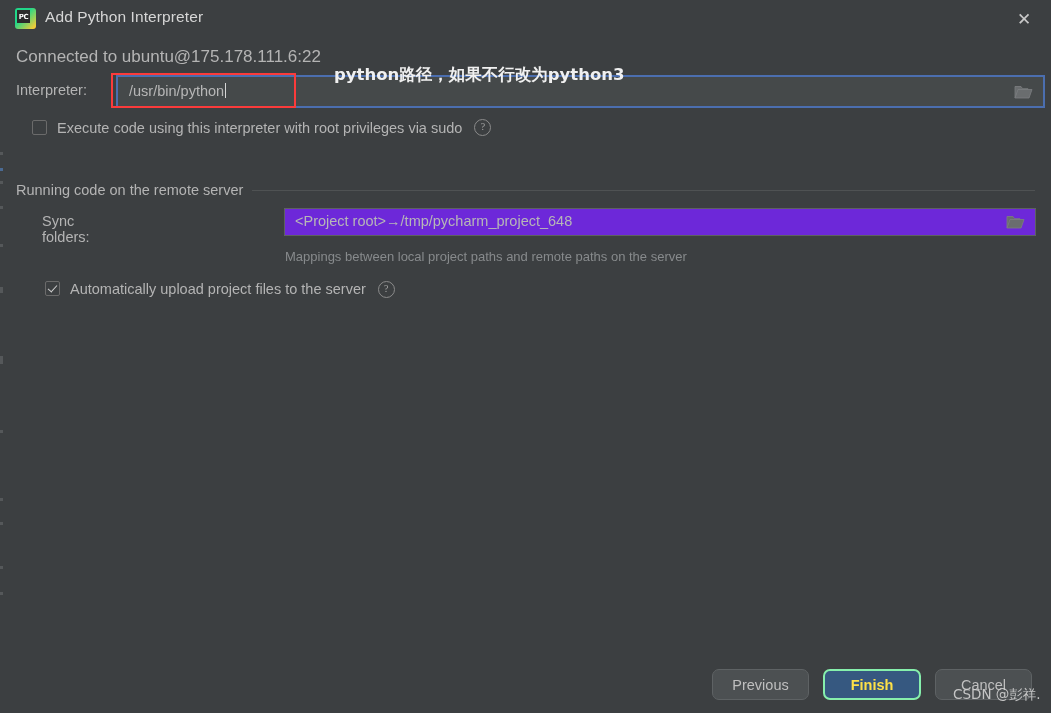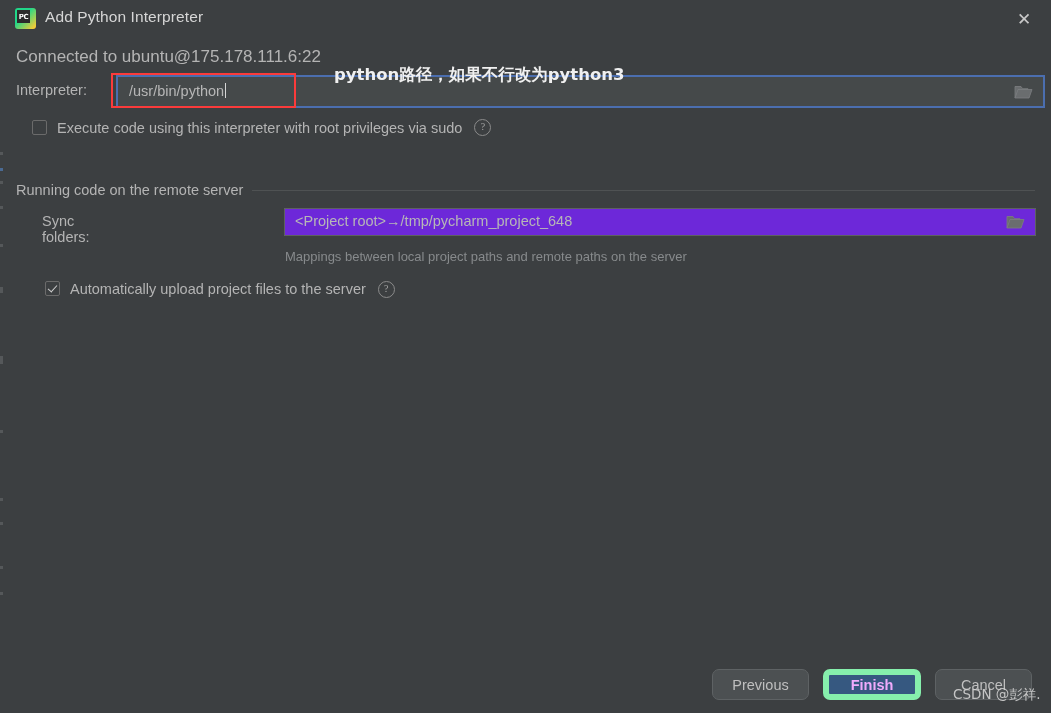--- a/index.html
+++ b/index.html
@@ -276,22 +276,22 @@
     align-items: center;
     justify-content: center;
     background: #4c5052;
     border: 1px solid #5e6264;
     color: #bfbfbf;
   }
   .btn.previous { left: 712px; width: 97px; }
   .btn.finish {
     left: 823px; width: 98px;
     background: #365880;
-    border: 6px solid #86efac;
-    color: #f0abfc;
+    border: 2px solid #86efac;
+    color: #fde047;
     font-weight: bold;
   }
   .btn.cancel { left: 935px; width: 97px; }
 
   .watermark {
     position: absolute;
     left: 953px; top: 686px;
     font-size: 13.5px;
     color: #cfcfcf;
     opacity: 0.92;

